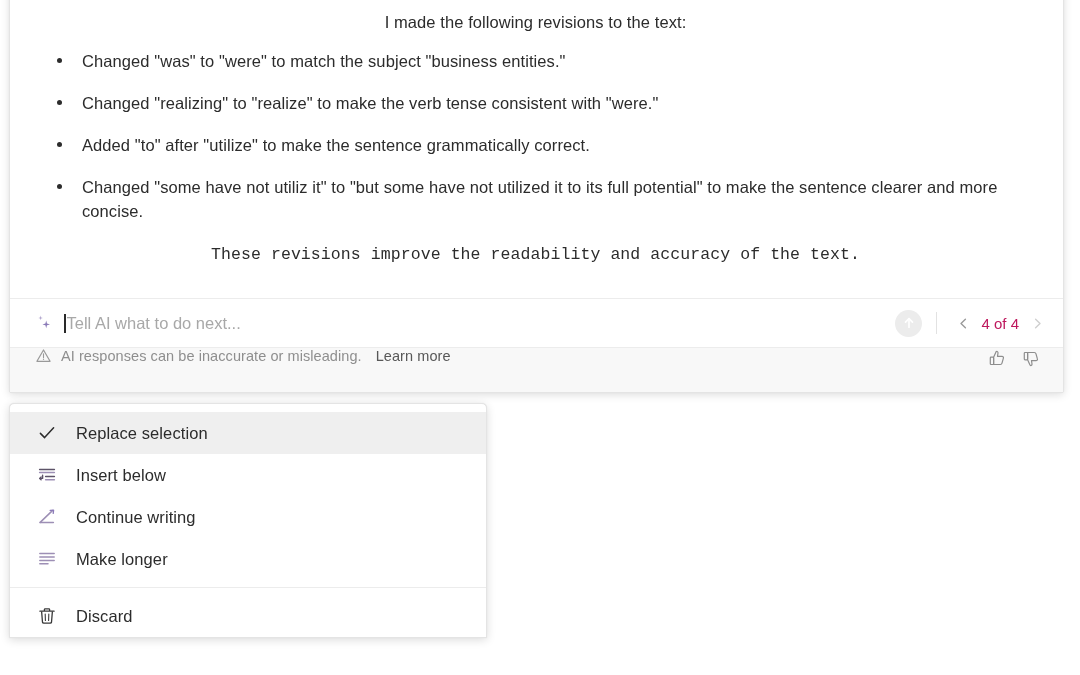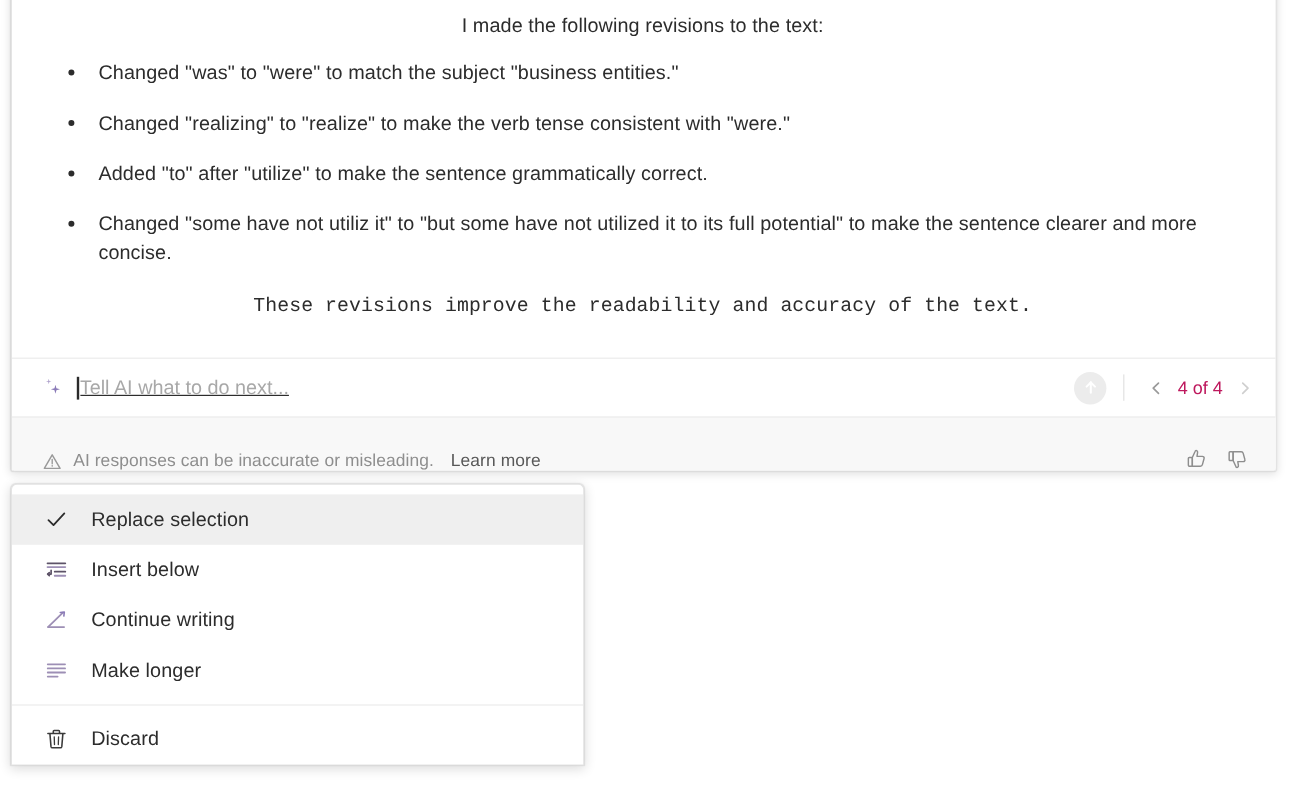--- a/index.html
+++ b/index.html
@@ -113,21 +113,20 @@
   #prompt-input {
     border: none;
     outline: none;
     background: transparent;
     font-family: "Liberation Sans", sans-serif;
     font-size: 16.5px;
     color: #2c2c2c;
     width: 100%;
     height: 100%;
     padding: 0;
-    text-decoration: underline;
   }
   #prompt-input::placeholder { color: #a8a8a8; }
 
   #send-button {
     flex: 0 0 auto;
     width: 27px;
     height: 27px;
     border-radius: 50%;
     background: #ececec;
     border: none;
@@ -170,21 +169,21 @@
     white-space: nowrap;
   }
 
   
   #disclaimer-bar {
     flex: 0 0 auto;
     height: 45px;
     background: #f8f8f8;
     border-top: 1px solid #ececec;
     display: flex;
-    align-items: flex-end;
+    align-items: flex-start;
     padding: 0 22px 0 26px;
   }
 
   #warning-icon {
     width: 15px;
     height: 15px;
     margin-right: 10px;
     flex: 0 0 auto;
   }
 

